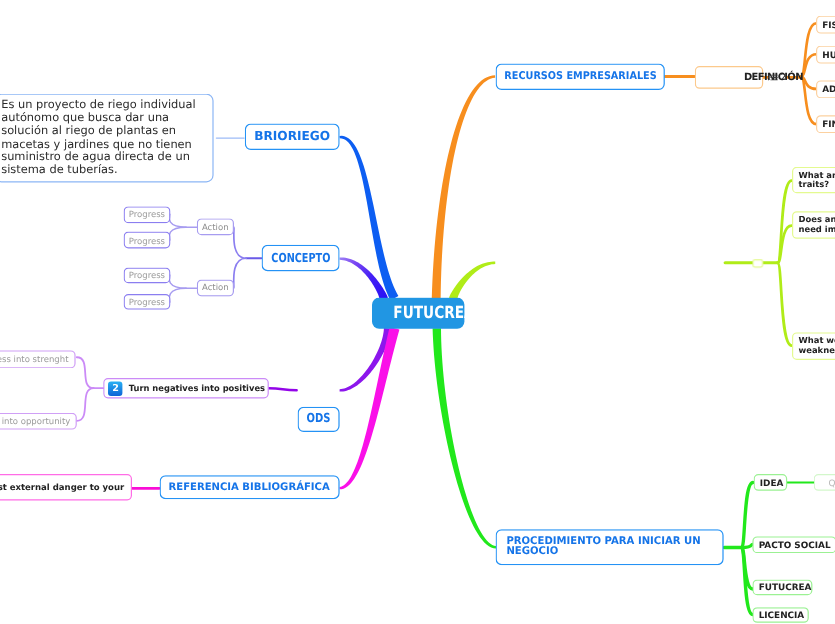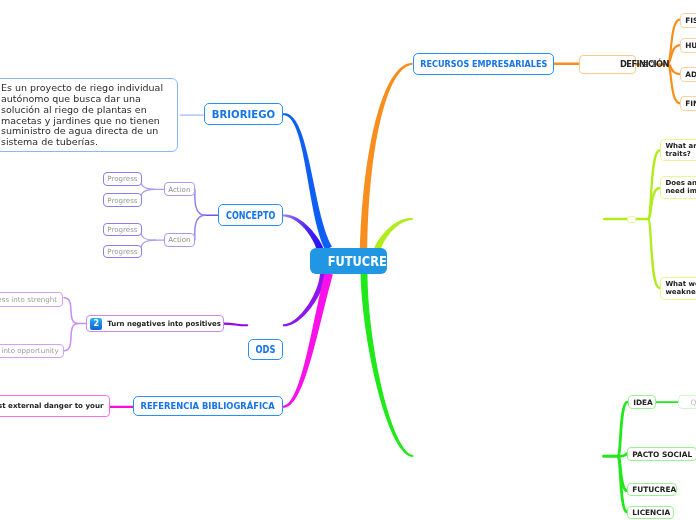--- a/index.html
+++ b/index.html
@@ -105,20 +105,23 @@
     </div>
     <div class="node lvl1" style="left: 247.5px; top: 315.1px; width: 35.2px; height: 20.6px; font-size: 10.4px; letter-spacing: 0px; margin-top: 24px;">
       <span style="display: inline-block; transform: scaleX(0.8); transform-origin: center center;">ODS</span>
     </div>
     <div class="node lvl1" style="left: 132.6px; top: 395.5px; width: 150.1px; height: 20px; font-size: 8.7px; letter-spacing: 0px;">
       <span style="display: inline-block; transform: scaleX(0.965); transform-origin: center center;">REFERENCIA BIBLIOGRÁFICA</span>
     </div>
     <div class="node lvl1" style="left: 412.6px; top: 52.8px; width: 141.3px; height: 21.8px; font-size: 8.9px; letter-spacing: 0px; justify-content: center;">
       <span style="display: inline-block; transform: scaleX(0.91); transform-origin: center center;">RECURSOS EMPRESARIALES</span>
     </div>
+    <div class="node lvl1 two" style="left: 413.3px; top: 441.1px; width: 190.3px; height: 30px; font-size: 8.8px; letter-spacing: 0px;">
+      <span style="display: inline-block; transform: scaleX(0.955); transform-origin: left center;">PROCEDIMIENTO PARA INICIAR UN NEGOCIO</span>
+    </div>
     <div class="node desc" style="left: -5.5px; top: 77.9px; width: 183.2px; height: 73.5px;"><span>Es un proyecto de riego individual autónomo que busca dar una solución al riego de plantas en macetas y jardines que no tienen suministro de agua directa de un sistema de tuberías.</span></div>
     <div class="node lvl3" style="left: 164.1px; top: 182.2px; width: 30.7px; height: 14.2px; font-size: 7.1px; border-color: rgb(167, 156, 240); color: rgb(142, 142, 142);">
       <span>Action</span>
     </div>
     <div class="node lvl3" style="left: 163.9px; top: 233.2px; width: 30.8px; height: 13.9px; font-size: 7.1px; border-color: rgb(167, 156, 240); color: rgb(142, 142, 142);">
       <span>Action</span>
     </div>
     <div class="node lvl3" style="left: 102.7px; top: 171.6px; width: 38.8px; height: 13.9px; font-size: 7.1px; border-color: rgb(139, 126, 240); color: rgb(155, 155, 155);">
       <span>Progress</span>
     </div>

